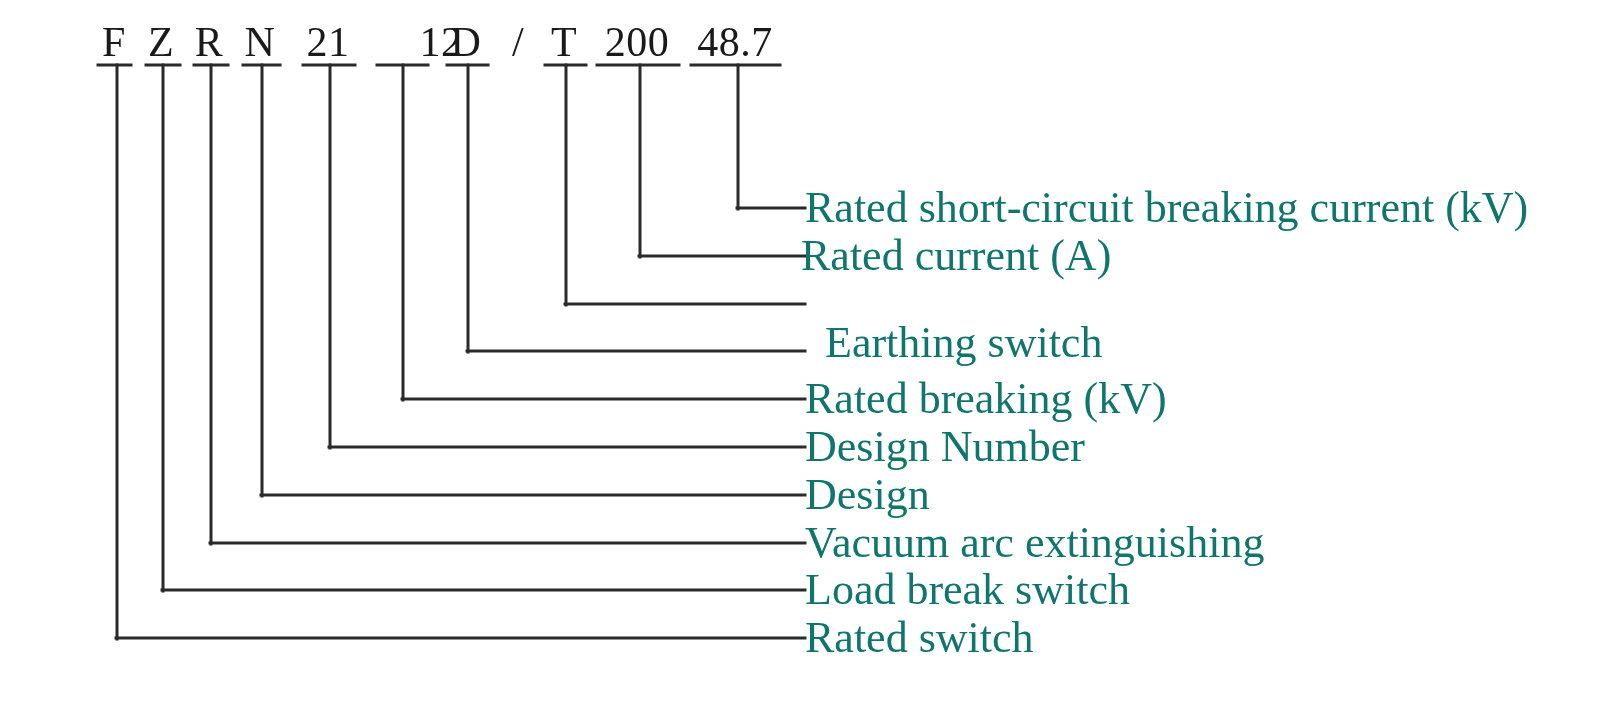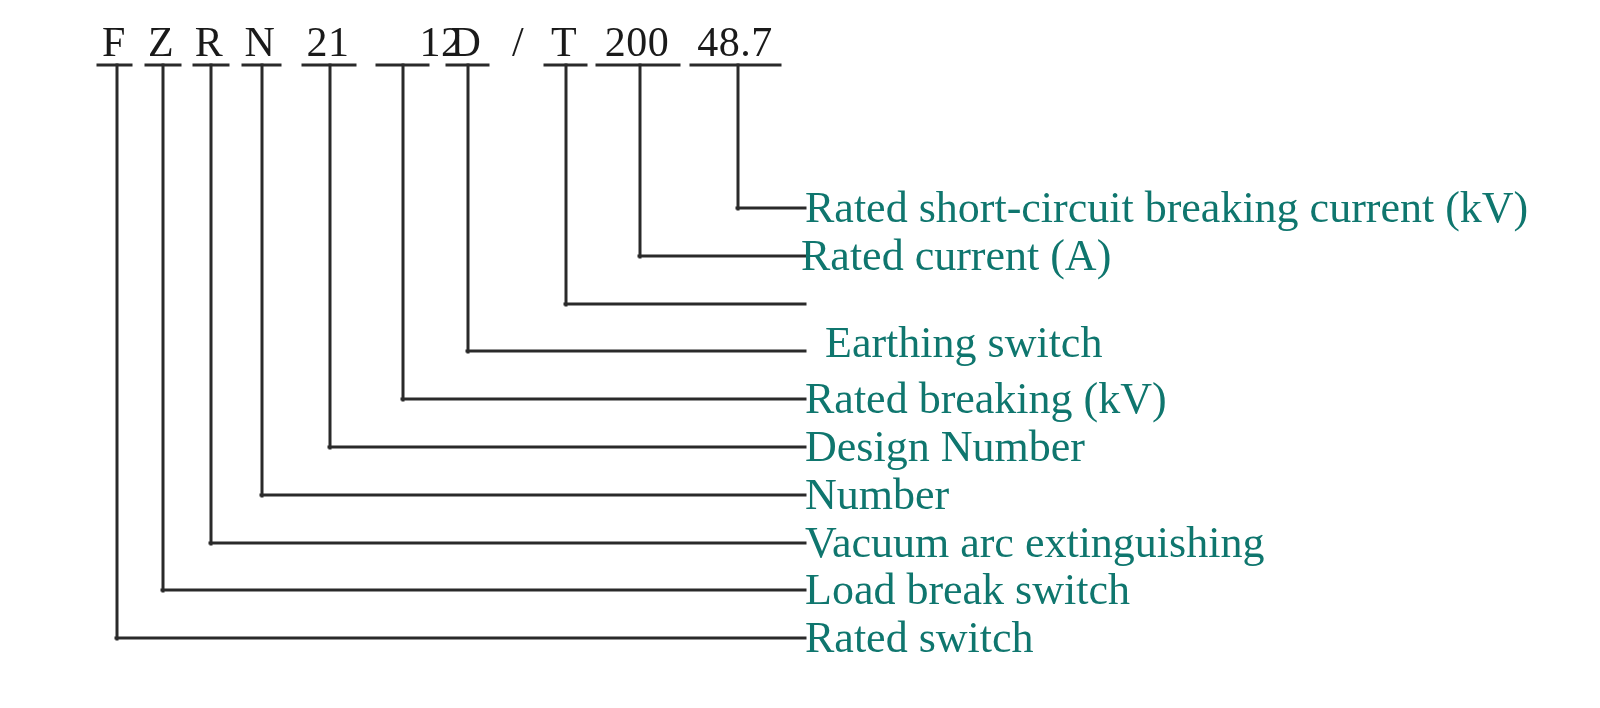--- a/index.html
+++ b/index.html
@@ -107,19 +107,19 @@
       <div class="code-seg" style="left: 577px; top: 20px; width: 120px;">200</div>
       <div class="code-seg" style="left: 675px; top: 20px; width: 120px;">48.7</div>
     </div>
 
   <div class="label-layer">
       <div class="label-item" style="left: 805px; top: 188px;">Rated short-circuit breaking current (kV)</div>
       <div class="label-item" style="left: 801px; top: 236px;">Rated current (A)</div>
       <div class="label-item" style="left: 805px; top: 323px; margin-left: 20px;">Earthing switch</div>
       <div class="label-item" style="left: 805px; top: 379px;">Rated breaking (kV)</div>
       <div class="label-item" style="left: 805px; top: 427px;">Design Number</div>
-      <div class="label-item" style="left: 805px; top: 475px;">Number</div>
+      <div class="label-item" style="left: 805px; top: 475px;">Design</div>
       <div class="label-item" style="left: 805px; top: 523px; text-align: right;">Vacuum arc extinguishing</div>
       <div class="label-item" style="left: 805px; top: 570px;">Load break switch</div>
       <div class="label-item" style="left: 805px; top: 618px;">Rated switch</div>
     </div>
 
 </div>
 
 </body></html>

